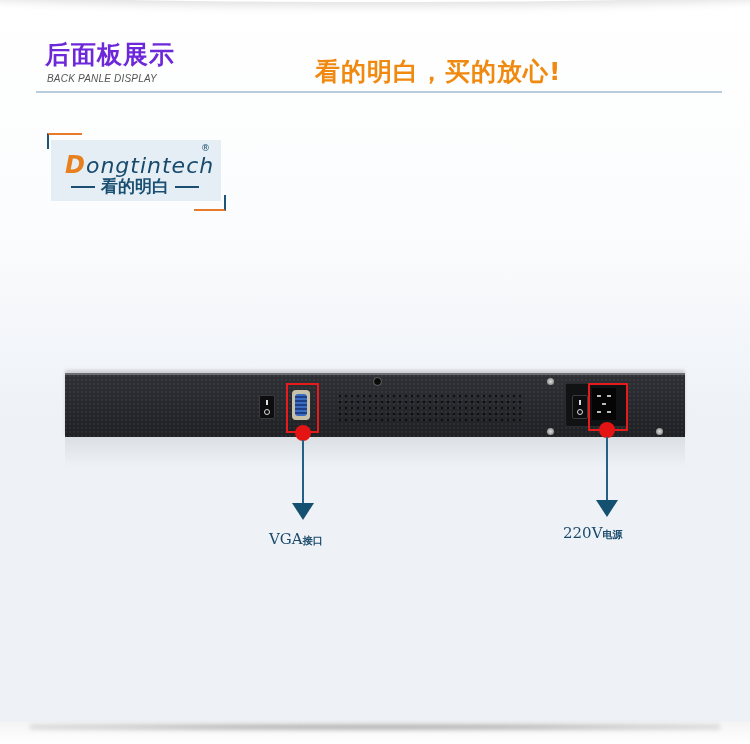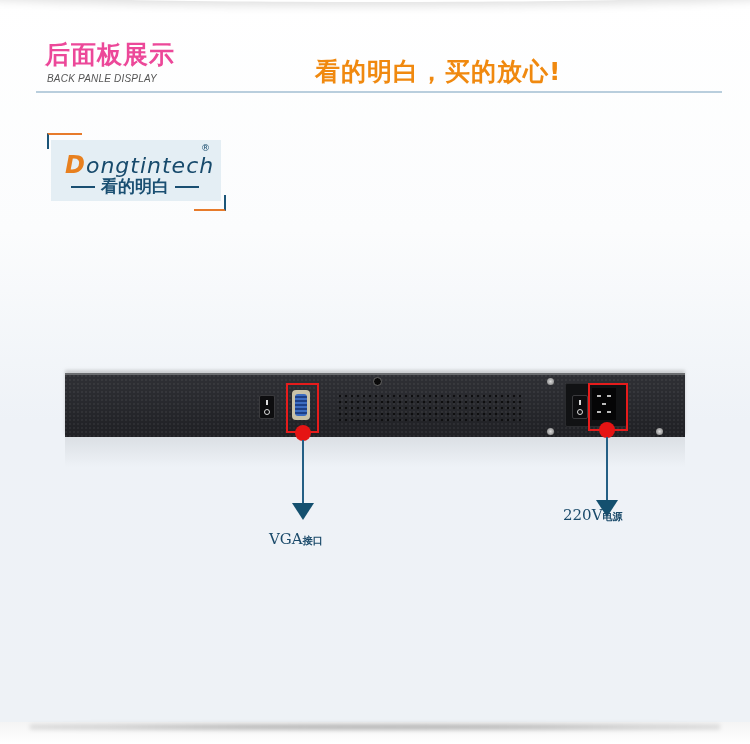--- a/index.html
+++ b/index.html
@@ -15,21 +15,21 @@
   .bottom-shadow {
     position:absolute; left:30px; right:30px; top:722px; height:10px;
     background: radial-gradient(ellipse at 30% 50%, rgba(0,0,0,0.25), rgba(0,0,0,0) 60%),
                 radial-gradient(ellipse at 70% 50%, rgba(0,0,0,0.25), rgba(0,0,0,0) 60%);
     filter: blur(2px);
   }
   .bottom-band { position:absolute; left:0; right:0; top:722px; height:22px; background:linear-gradient(180deg,#f4f4f4,#fff); z-index:0;}
 
   .title-cn {
     position:absolute; left:45px; top:38px; font-size:25px; font-weight:bold;
-    color:#ec4899; letter-spacing:1px;
+    color:#6d28d9; letter-spacing:1px;
   }
   .title-en {
     position:absolute; left:47px; top:73px; font-size:10px; color:#555;
     font-family:"Liberation Sans", sans-serif; font-style:italic; letter-spacing:0.2px;
   }
   .slogan {
     position:absolute; left:315px; top:55px; font-size:25px; font-weight:bold;
     color:#f0890f; letter-spacing:1px;
   }
   .header-rule {
@@ -151,17 +151,17 @@
   <div class="pointer-line" style="left:302px;top:440px;height:64px;"></div>
   <div class="arrow-head" style="left:292px;top:503px;"></div>
   <div class="callout-label" style="left:269px;top:530px;"><span>VGA</span><span class="cn">接口</span></div>
 </div>
 
 <div>
   <div class="highlight" style="left:588px;top:383px;width:36px;height:44px;"></div>
   <div class="dot" style="left:599px;top:422px;"></div>
   <div class="pointer-line" style="left:606px;top:437px;height:64px;"></div>
   <div class="arrow-head" style="left:596px;top:500px;"></div>
-  <div class="callout-label" style="left:563px;top:506px;"><span>220V</span><span class="cn">电源</span></div>
+  <div class="callout-label" style="left:563px;top:524px;"><span>220V</span><span class="cn">电源</span></div>
 </div>
 
 <div class="bottom-band"></div>
 <div class="bottom-shadow"></div>
 
 </body></html>

